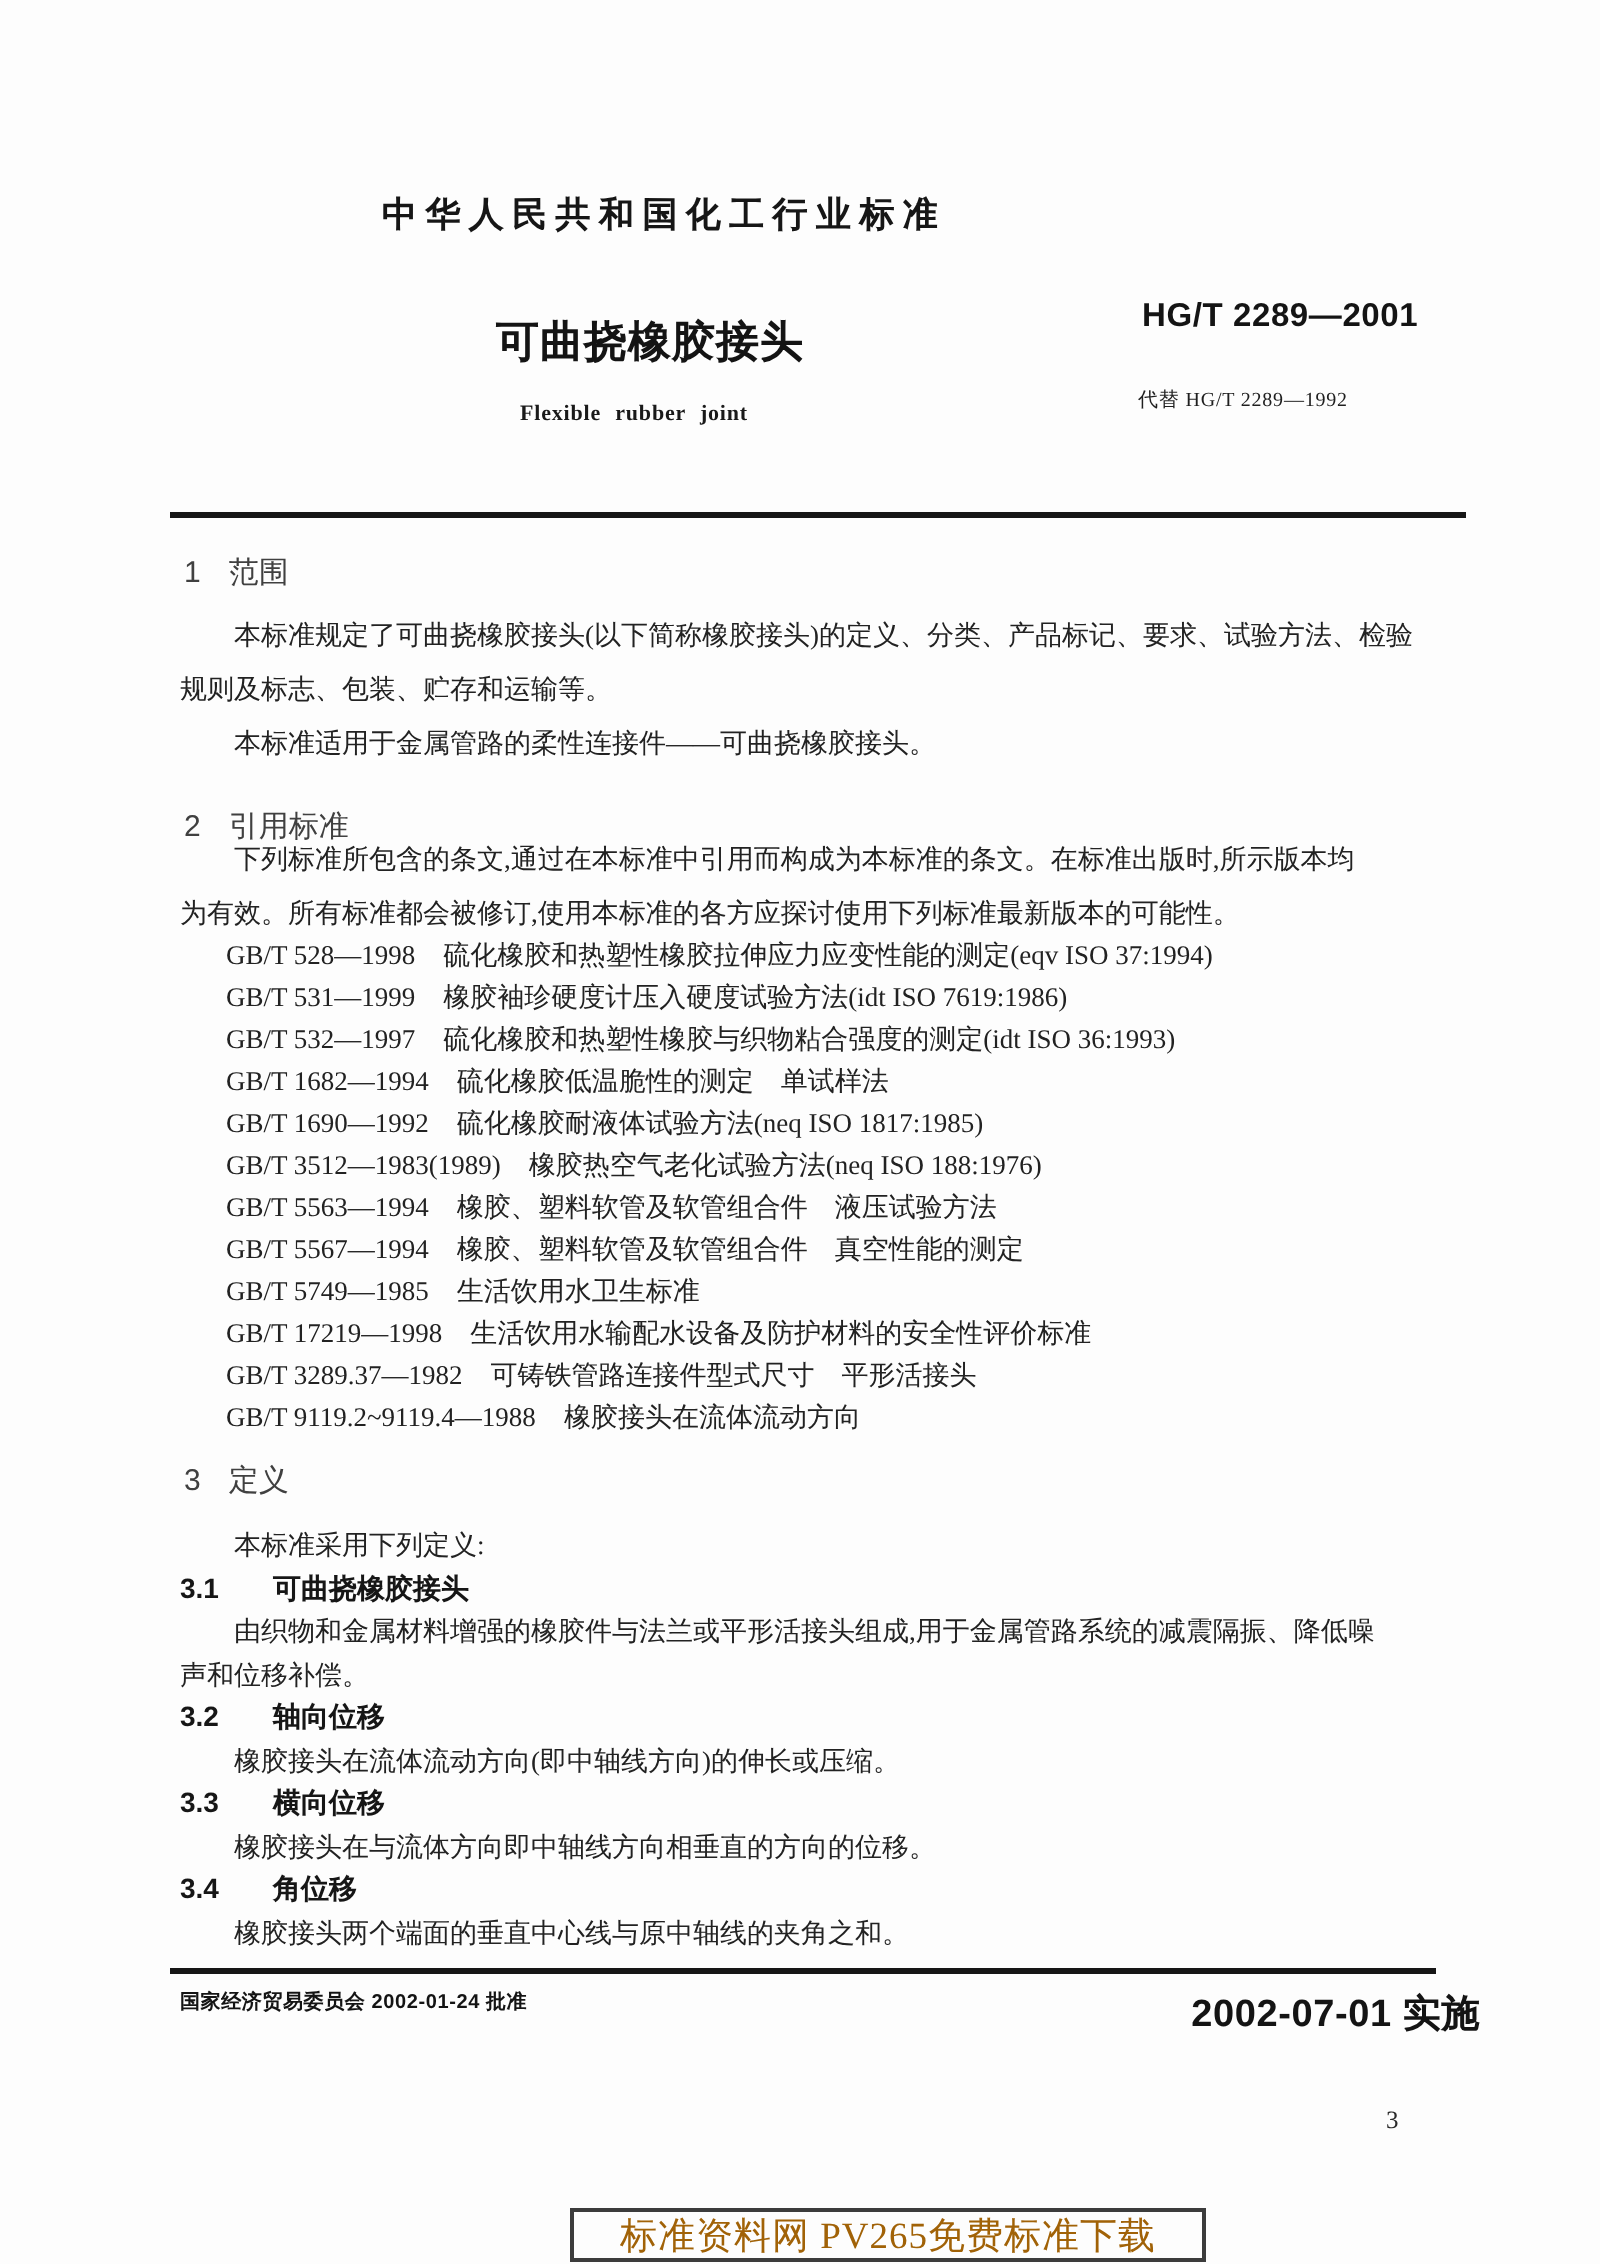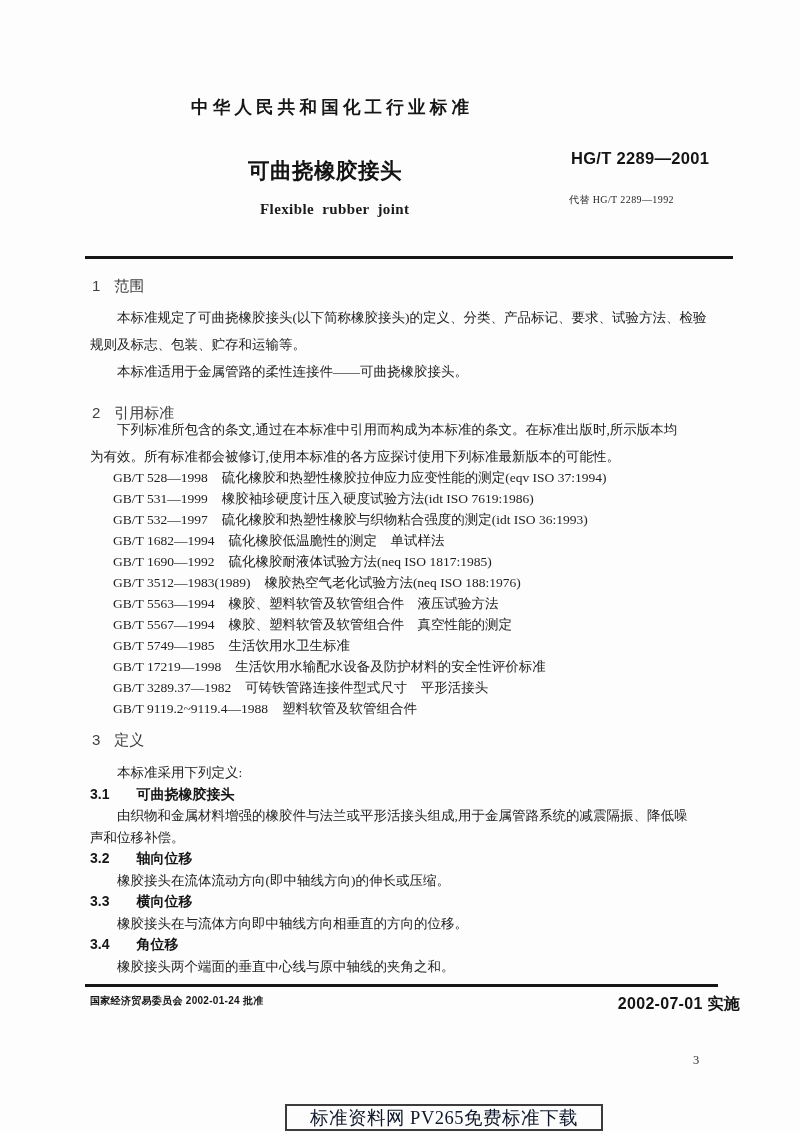--- a/index.html
+++ b/index.html
@@ -14,21 +14,21 @@
   
   .kicker{
     left:191px;top:95px;font-family:"Liberation Sans","DejaVu Sans",sans-serif;
     font-weight:bold;font-size:17.5px;letter-spacing:4.2px;color:#161616;
   }
   .title-cn{
     left:248px;top:156px;font-family:"Liberation Sans","DejaVu Sans",sans-serif;
     font-weight:bold;font-size:21.5px;letter-spacing:0.5px;color:#141414;
   }
   .title-en{
-    left:260px;top:201px;font-weight:bold;font-size:15px;
+    left:260px;top:201px;font-weight:bold;font-size:11px;
     letter-spacing:0.4px;word-spacing:4px;color:#1a1a1a;
   }
   .std-no{
     left:571px;top:149px;font-family:"Liberation Sans","DejaVu Sans",sans-serif;
     font-weight:bold;font-size:16.5px;letter-spacing:0.3px;color:#141414;
   }
   .replaces{left:569px;top:193px;font-size:10px;letter-spacing:0.4px;}
   .rule{background:#161616;}
   .rule-top{left:85px;top:256px;width:648px;height:3px;}
   .rule-bottom{left:85px;top:984px;width:633px;height:2.5px;}
@@ -50,29 +50,29 @@
     font-size:14px;color:#161616;
   }
   .term-h .t-num{margin-right:27px;}
   
   .footer-left{
     left:90px;top:994px;font-family:"Liberation Sans","DejaVu Sans",sans-serif;
     font-weight:bold;font-size:10px;color:#141414;letter-spacing:0.3px;
   }
   .footer-right{
     top:994px;right:88px;font-family:"Liberation Sans","DejaVu Sans",sans-serif;
-    font-weight:bold;font-size:16px;color:#141414;letter-spacing:0.3px;
+    font-weight:bold;font-size:19px;color:#141414;letter-spacing:0.3px;
   }
   .page-number{left:693px;top:1053px;font-size:12.5px;color:#2a2a2a;}
   .watermark{
     left:285px;top:1104px;width:314px;height:23px;border:2px solid #3c3c3c;
     display:flex;align-items:center;justify-content:center;background:#fdfdfd;
   }
   .watermark span{
-    color:#0f172a;font-size:18.5px;letter-spacing:0.5px;white-space:nowrap;
+    color:#a16207;font-size:18.5px;letter-spacing:0.5px;white-space:nowrap;
     font-family:"Liberation Serif","DejaVu Serif",serif;
   }
 </style>
 </head>
 <body>
 
 <div class="page">
 
   <div class="abs kicker nowrap">中华人民共和国化工行业标准</div>
   <div class="abs title-cn nowrap">可曲挠橡胶接头</div>
@@ -102,21 +102,21 @@
     <div class="ref-line"><span class="ref-code">GB/T 531—1999</span><span>橡胶袖珍硬度计压入硬度试验方法(idt ISO 7619:1986)</span></div>
     <div class="ref-line"><span class="ref-code">GB/T 532—1997</span><span>硫化橡胶和热塑性橡胶与织物粘合强度的测定(idt ISO 36:1993)</span></div>
     <div class="ref-line"><span class="ref-code">GB/T 1682—1994</span><span>硫化橡胶低温脆性的测定　单试样法</span></div>
     <div class="ref-line"><span class="ref-code">GB/T 1690—1992</span><span>硫化橡胶耐液体试验方法(neq ISO 1817:1985)</span></div>
     <div class="ref-line"><span class="ref-code">GB/T 3512—1983(1989)</span><span>橡胶热空气老化试验方法(neq ISO 188:1976)</span></div>
     <div class="ref-line"><span class="ref-code">GB/T 5563—1994</span><span>橡胶、塑料软管及软管组合件　液压试验方法</span></div>
     <div class="ref-line"><span class="ref-code">GB/T 5567—1994</span><span>橡胶、塑料软管及软管组合件　真空性能的测定</span></div>
     <div class="ref-line"><span class="ref-code">GB/T 5749—1985</span><span>生活饮用水卫生标准</span></div>
     <div class="ref-line"><span class="ref-code">GB/T 17219—1998</span><span>生活饮用水输配水设备及防护材料的安全性评价标准</span></div>
     <div class="ref-line"><span class="ref-code">GB/T 3289.37—1982</span><span>可铸铁管路连接件型式尺寸　平形活接头</span></div>
-    <div class="ref-line"><span class="ref-code">GB/T 9119.2~9119.4—1988</span><span>塑料软管及软管组合件</span></div>
+    <div class="ref-line"><span class="ref-code">GB/T 9119.2~9119.4—1988</span><span>橡胶接头在流体流动方向</span></div>
   </div>
 
   <div class="abs h-sec nowrap" style="top:731px;">
     <span class="h-num">3</span><span>定义</span>
   </div>
   <div class="abs block lh215" style="top:762px;">
     <div class="indent nowrap">本标准采用下列定义:</div>
     <div class="term-h nowrap"><span class="t-num">3.1</span><span>可曲挠橡胶接头</span></div>
     <div class="indent nowrap">由织物和金属材料增强的橡胶件与法兰或平形活接头组成,用于金属管路系统的减震隔振、降低噪</div>
     <div class="nowrap">声和位移补偿。</div>

